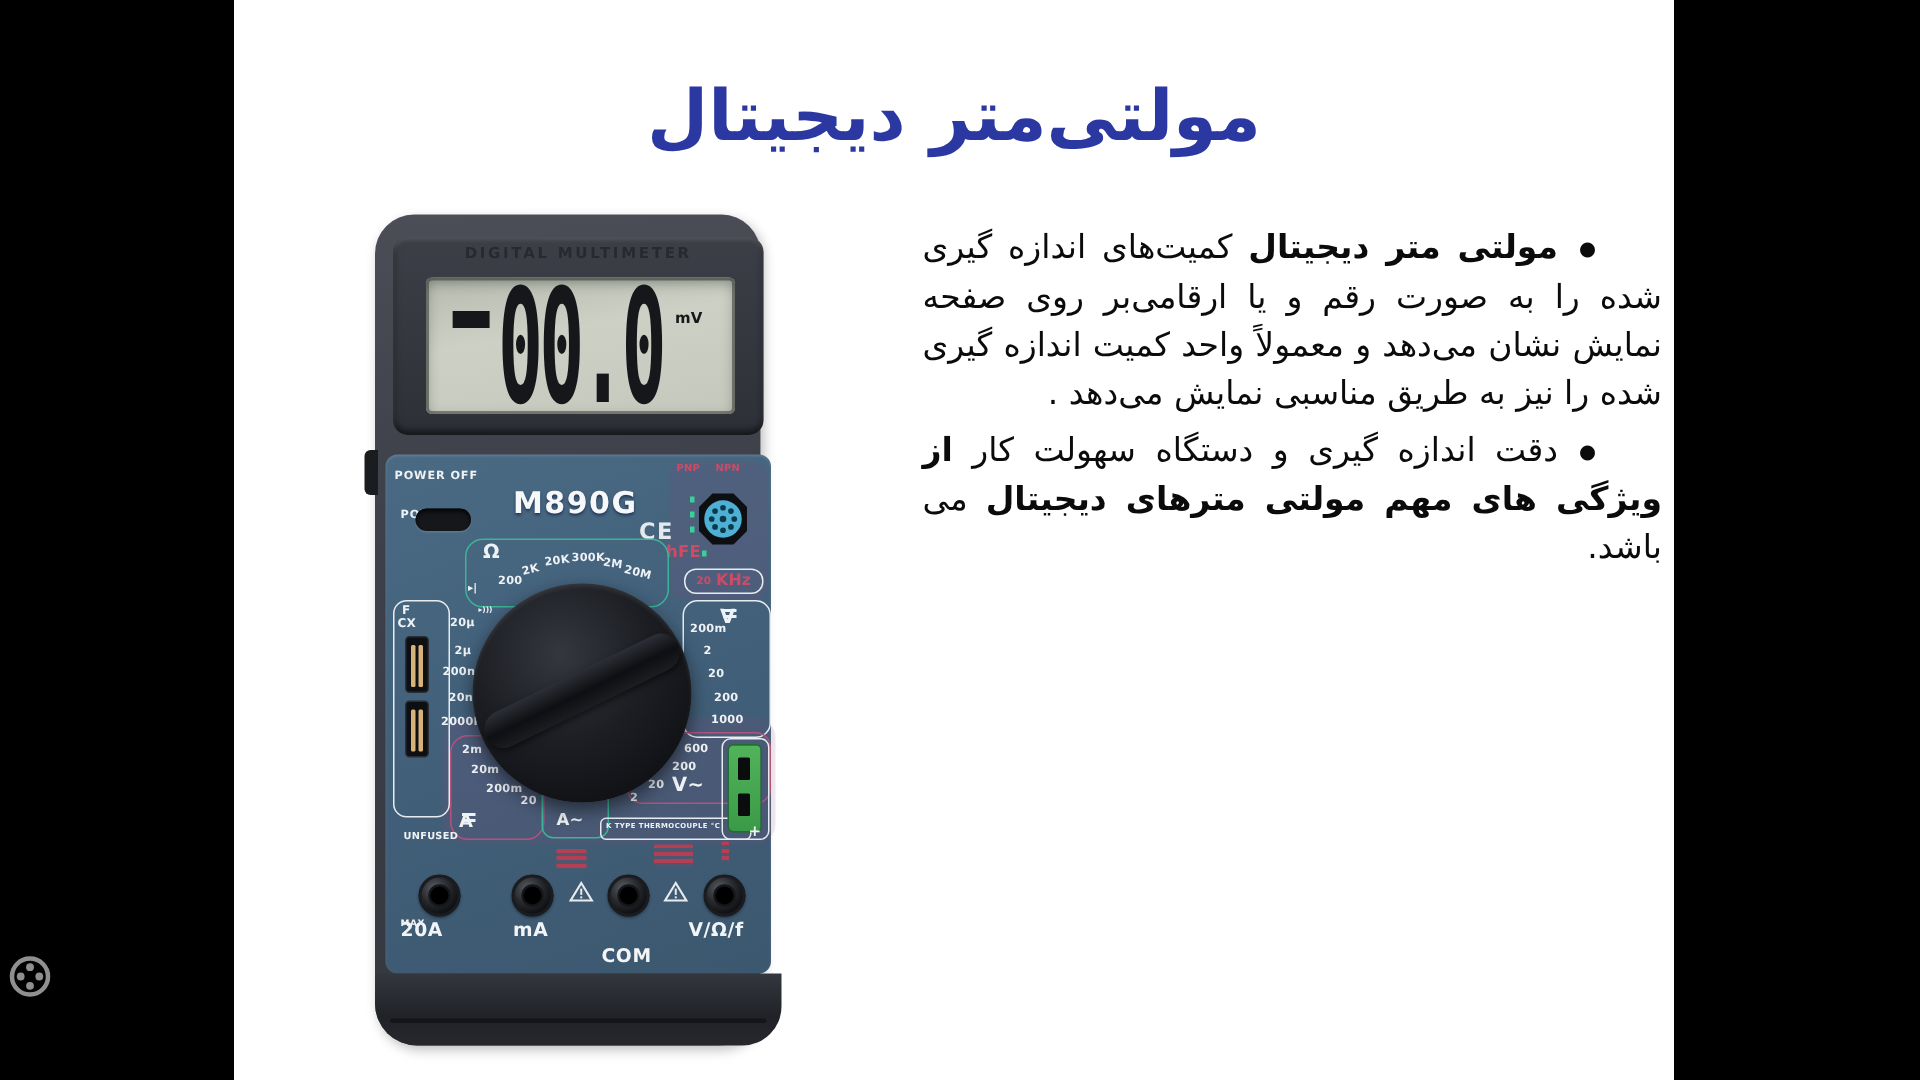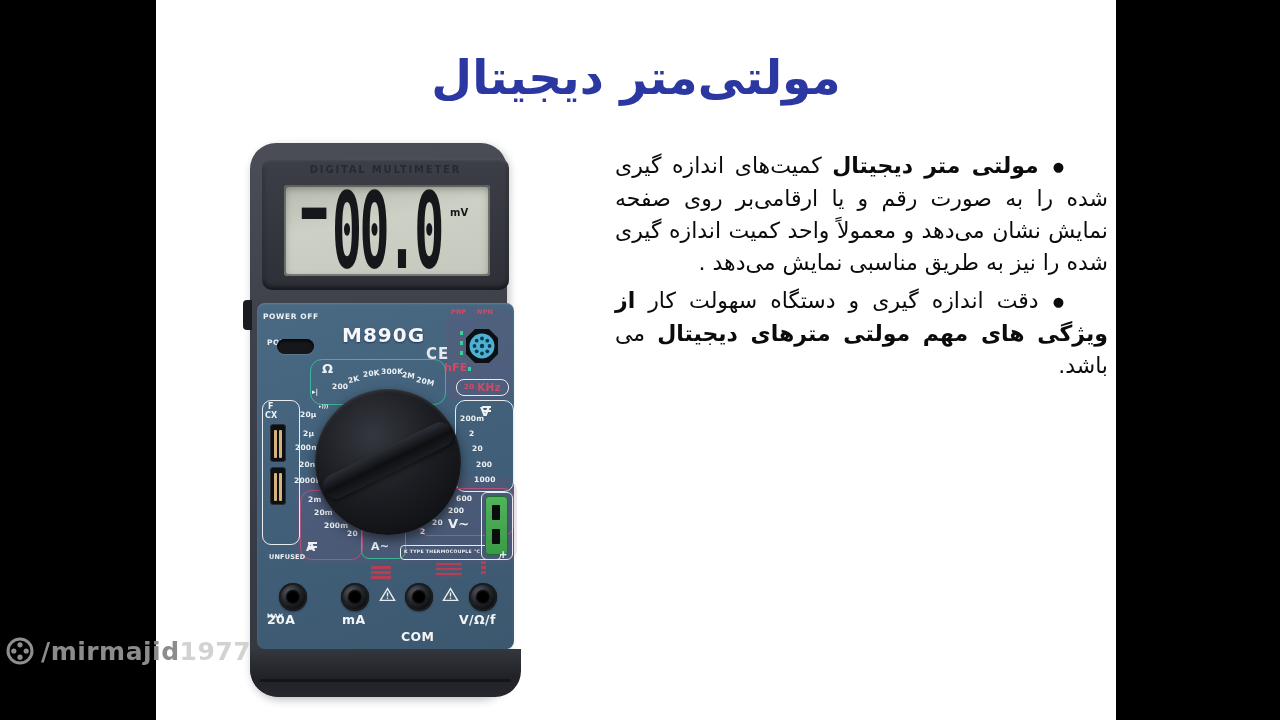--- a/index.html
+++ b/index.html
@@ -268,15 +268,14 @@
   </div>
 
   <div id="watermark">
     <svg width="30" height="30" viewBox="0 0 30 30">
       <circle cx="15" cy="15" r="12" fill="none" stroke="#8f8f8f" stroke-width="3"></circle>
       <circle cx="15" cy="8.8" r="2.6" fill="#8f8f8f"></circle>
       <circle cx="21.2" cy="15" r="2.6" fill="#8f8f8f"></circle>
       <circle cx="15" cy="21.2" r="2.6" fill="#8f8f8f"></circle>
       <circle cx="8.8" cy="15" r="2.6" fill="#8f8f8f"></circle>
     </svg>
-    <span id="wm-text"><span>/mirmajid</span><span id="wm-year">1977</span></span>
   </div>
 </div>
 
 </body></html>

